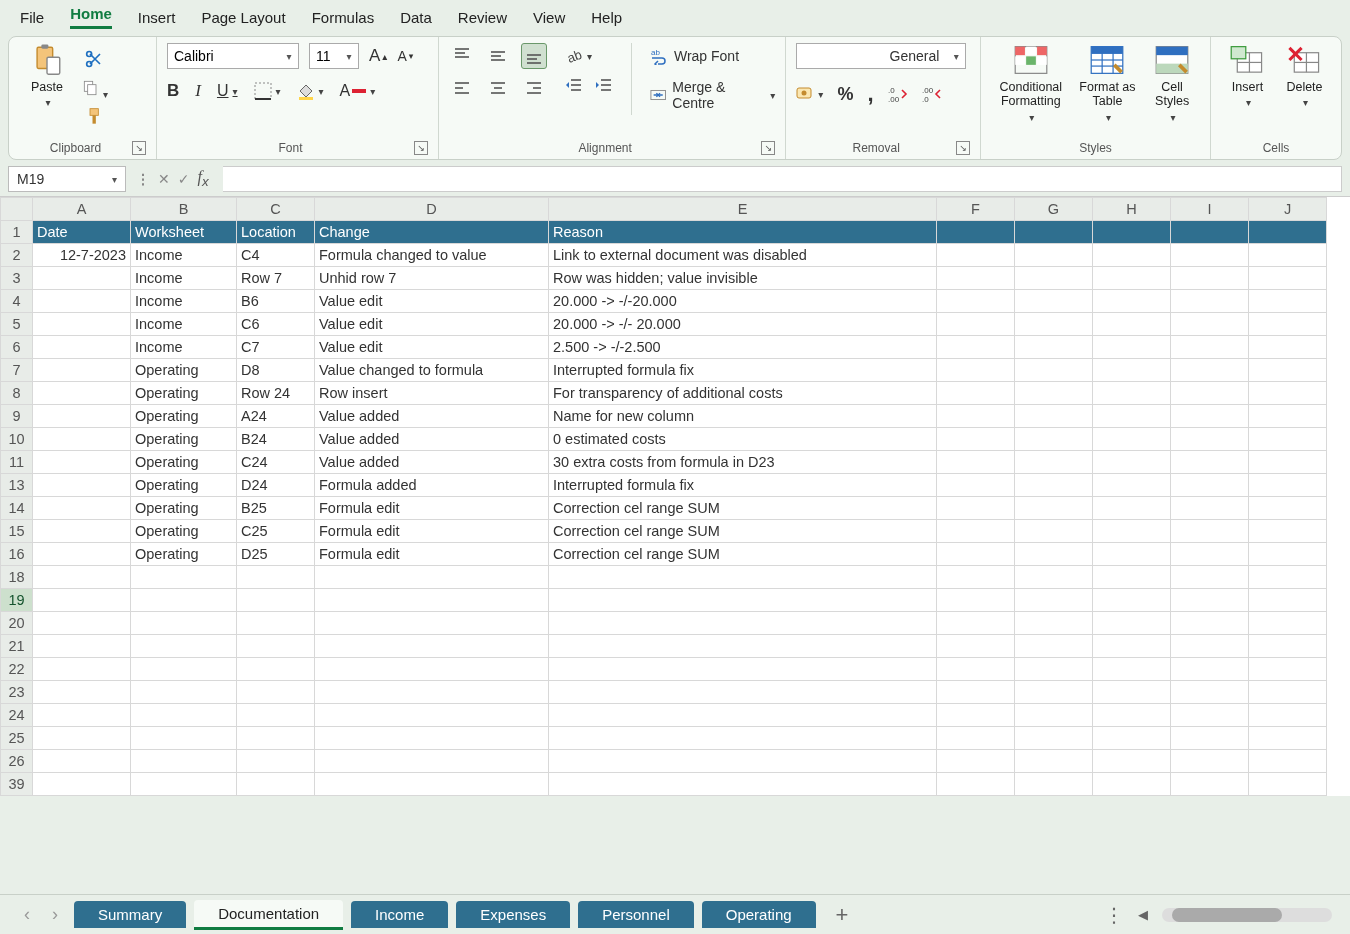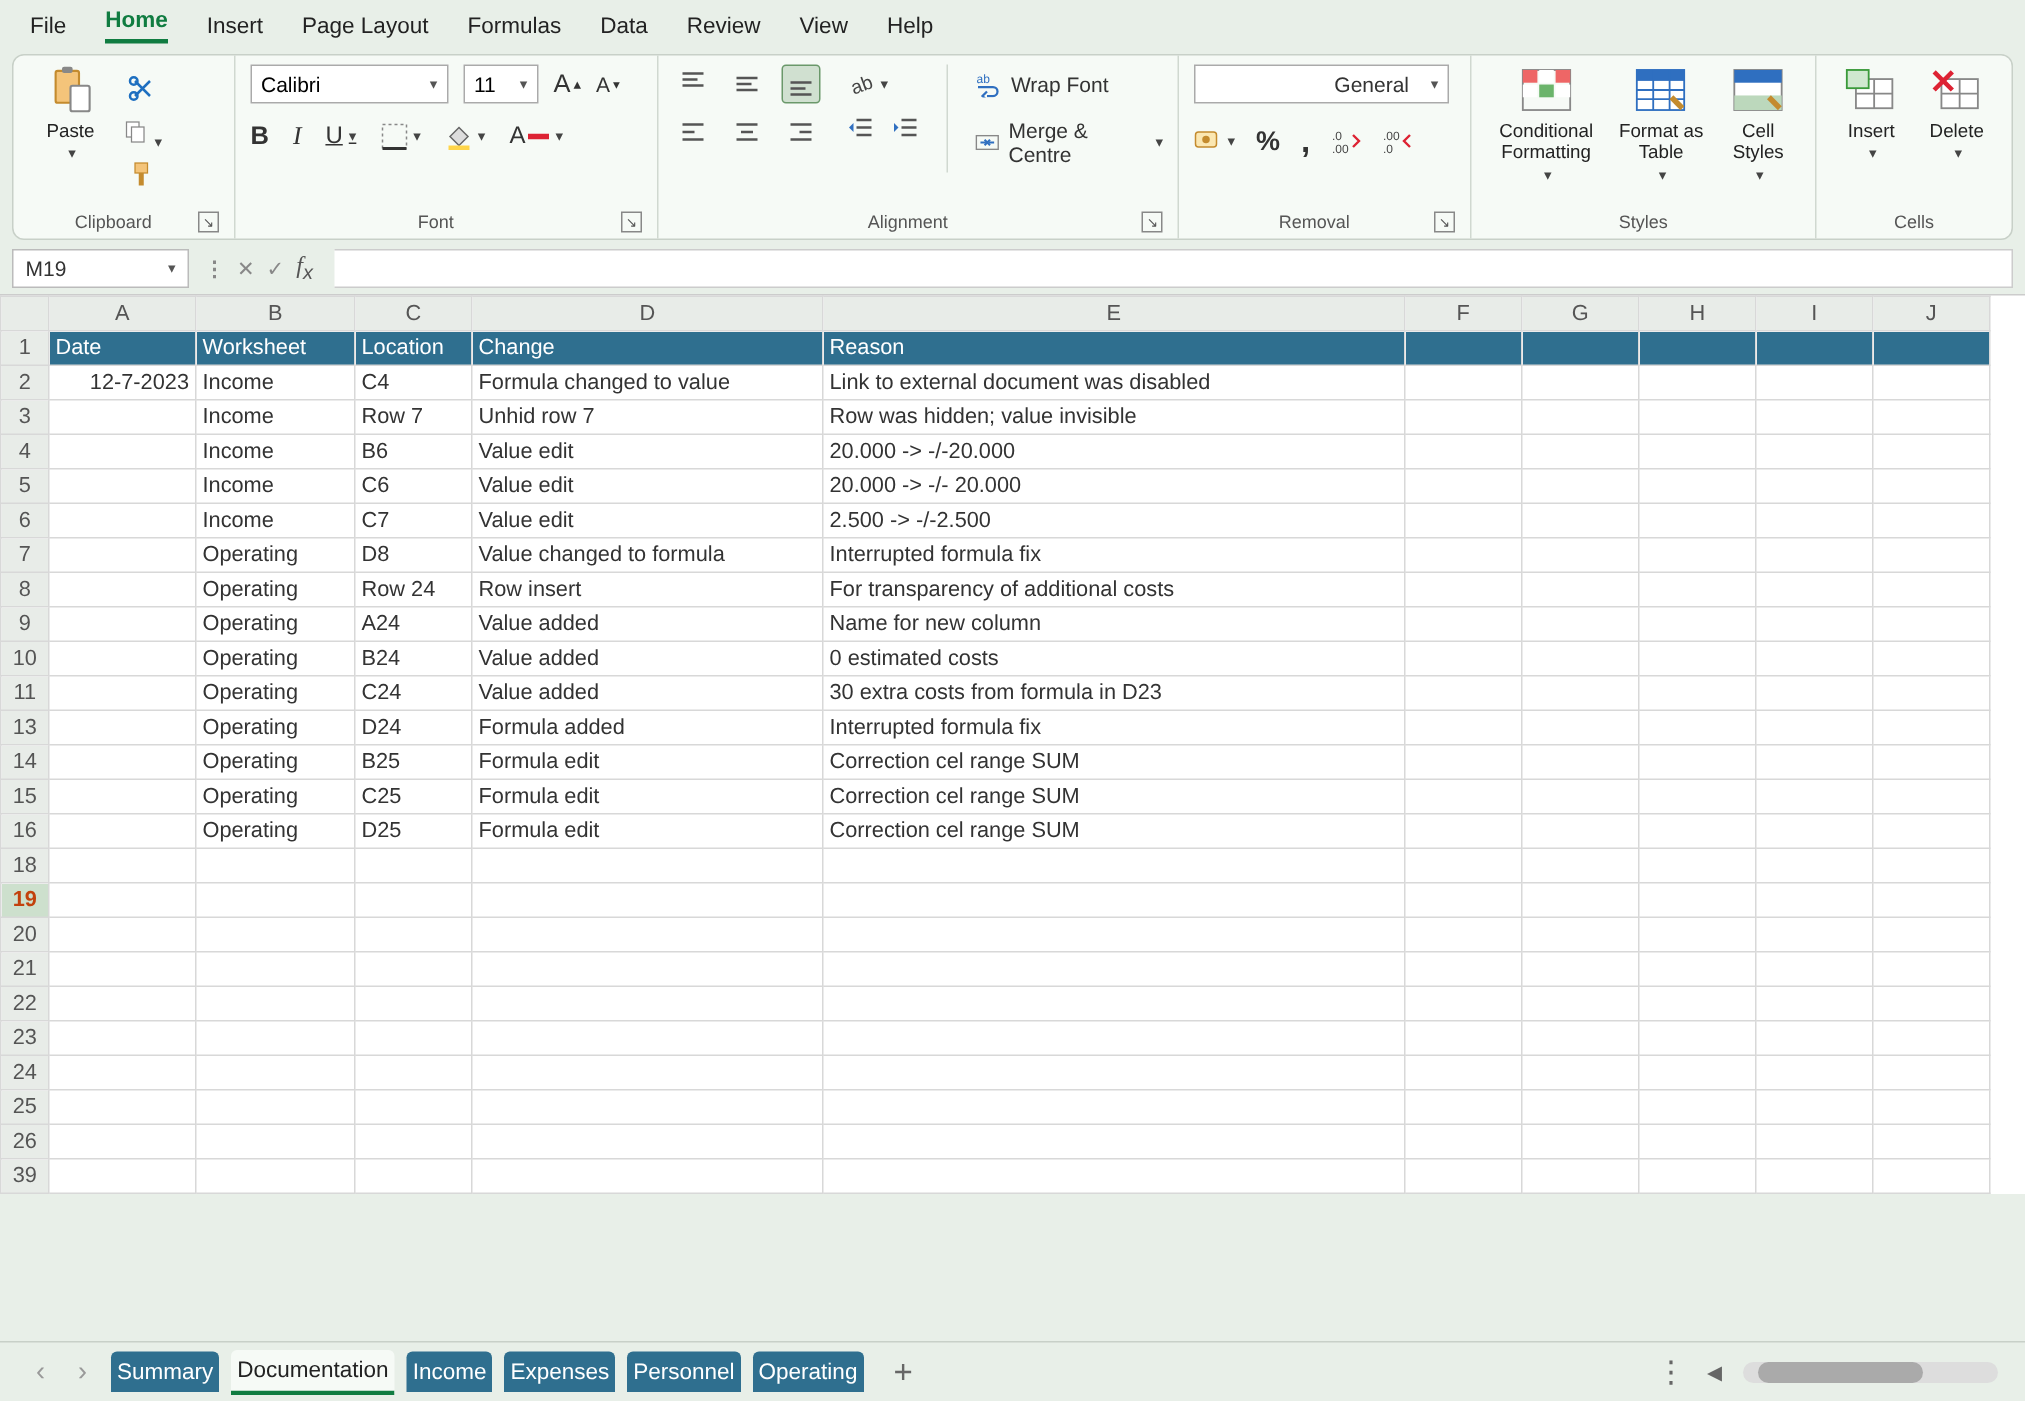--- a/index.html
+++ b/index.html
@@ -43,31 +43,31 @@
   .fx-icons span { cursor:pointer; }
   .fx-label { font-style: italic; font-family: "Times New Roman", serif; font-size:16px; color:#555; margin-right:4px; }
   .formula-input { flex:1; height:26px; border:1px solid #ccc; border-left:none; background:#fff; padding:0 8px; }
 
   
   .grid-wrap { position: relative; margin: 0 0 0 0; background:#fff; border-top:1px solid #ccc; }
   table.sheet { border-collapse: collapse; table-layout: fixed; }
   table.sheet th, table.sheet td { border: 1px solid #d8d8d8; height:23px; font-size:14.5px; white-space:nowrap; overflow:hidden; }
   table.sheet thead th { background:#e8ece8; font-weight:normal; color:#555; text-align:center; position:relative; }
   table.sheet tbody th { background:#e8ece8; font-weight:normal; color:#555; text-align:center; width:32px; }
-  table.sheet tbody th.sel { background:#cde0cd; color:#c2410c; font-weight:700; }
+  table.sheet tbody th.sel { background:#cde0cd; color:#14532d; font-weight:400; }
   .corner { width:32px; background:#e8ece8; }
   td { padding: 0 4px; }
   td.right { text-align:right; }
   tr.header-row td { background:#2f6f8f; color:#fff; font-weight:400; }
 
   
   .tabs-row { position:absolute; bottom:0; left:0; right:0; height:40px; background:#e8efe8; display:flex; align-items:center; padding:0 18px; gap:10px; border-top:1px solid #c8d0c8; }
   .nav-arrow { color:#999; cursor:pointer; font-size:18px; padding:0 6px; }
   .sheet-tabs { display:flex; gap:8px; align-items:center; }
-  .tab { padding:5px 4px; border-radius:4px 4px 0 0; font-size:15px; cursor:pointer; }
+  .tab { padding:5px 24px; border-radius:4px 4px 0 0; font-size:15px; cursor:pointer; }
   .tab.blue { background:#2f6f8f; color:#fff; }
   .tab.active { background:#f6faf6; color:#222; border-bottom:3px solid #107c41; }
   .tab.add { background:transparent; color:#666; font-size:22px; padding:0 10px; line-height:1; }
   .tabs-right { margin-left:auto; display:flex; align-items:center; gap:14px; }
   .hscroll { width:170px; height:14px; background:#ddd; border-radius:7px; position:relative; }
   .hscroll .thumb { position:absolute; left:10px; top:0; bottom:0; width:110px; background:#aaa; border-radius:7px; }
   .menu-dots { font-size:20px; color:#666; cursor:pointer; }
   .tri-left { color:#666; font-size:13px; }
 
   

